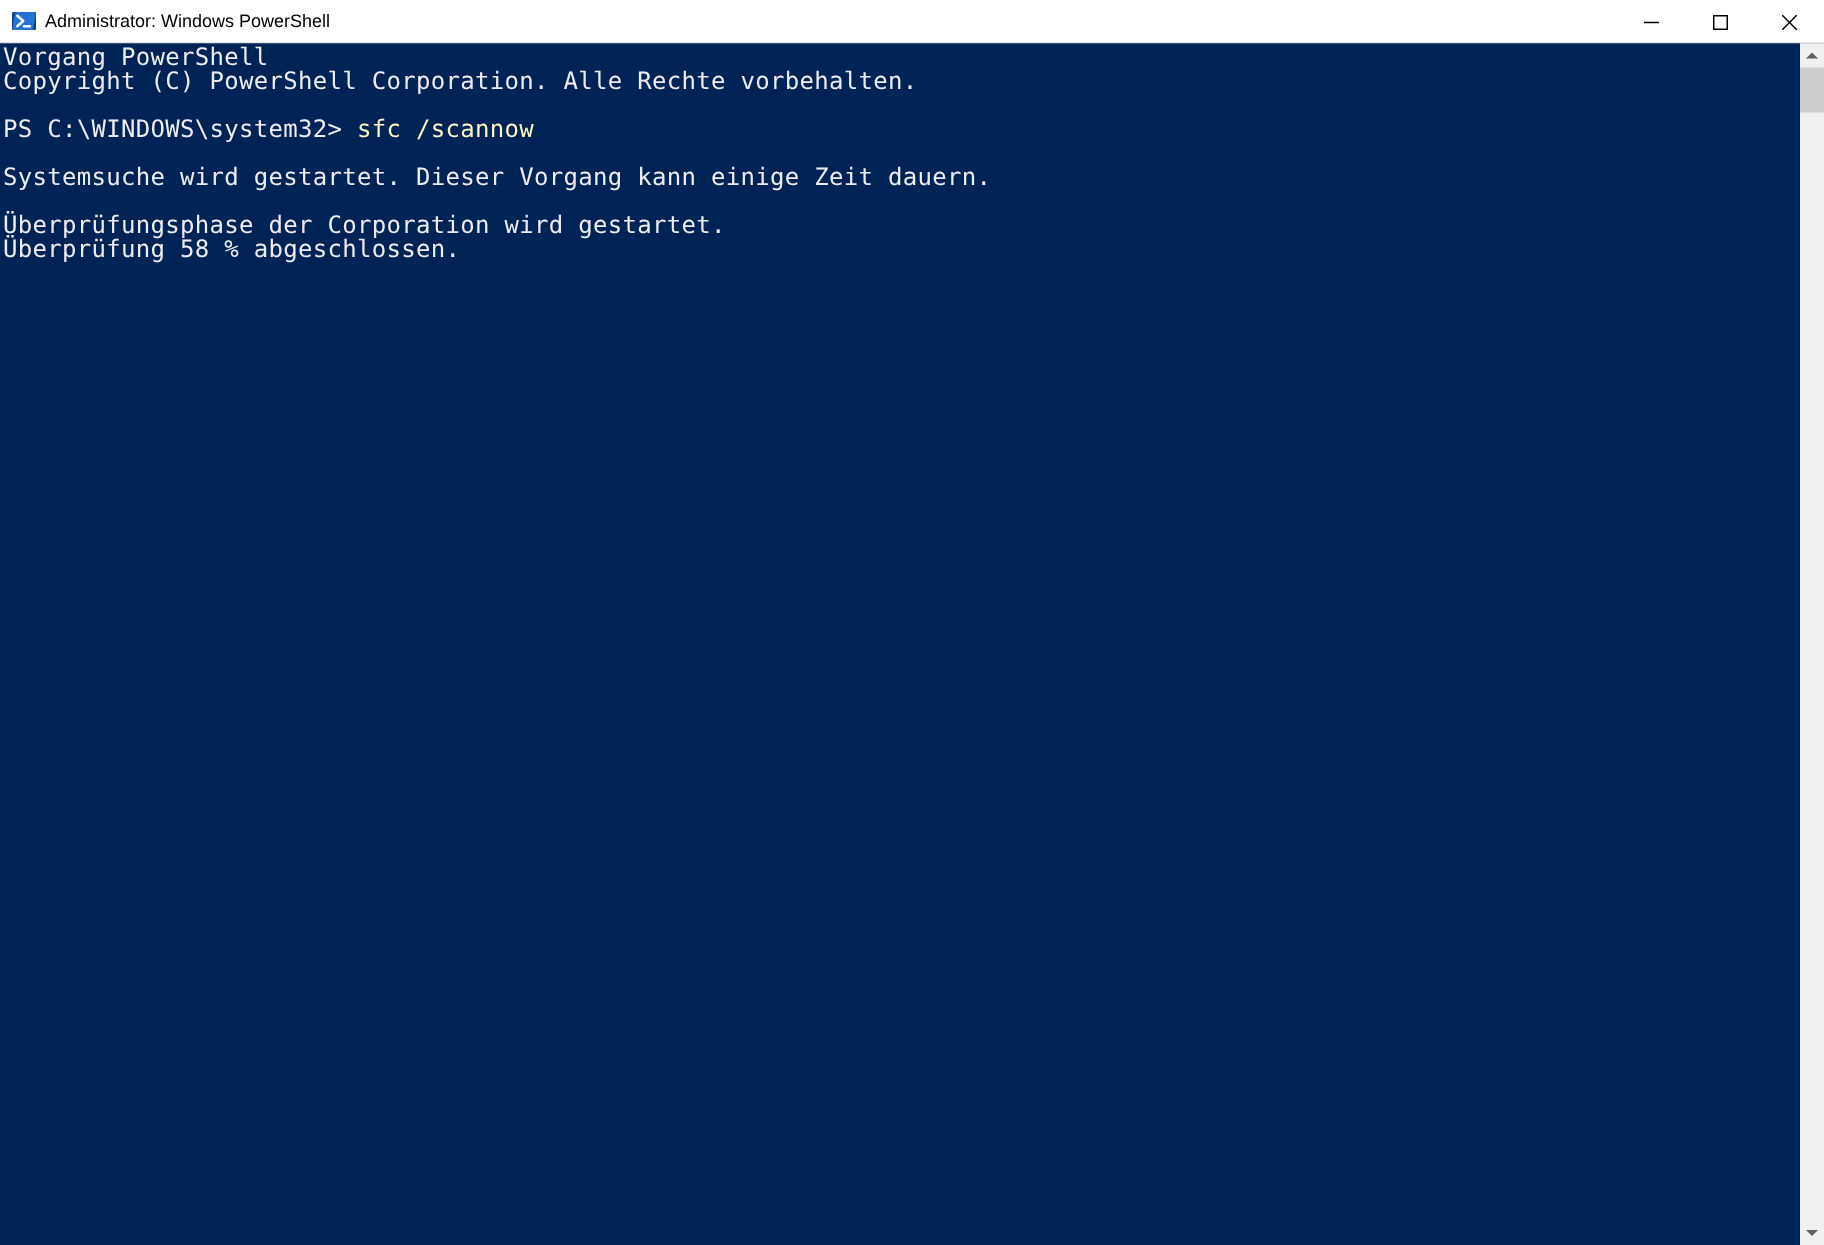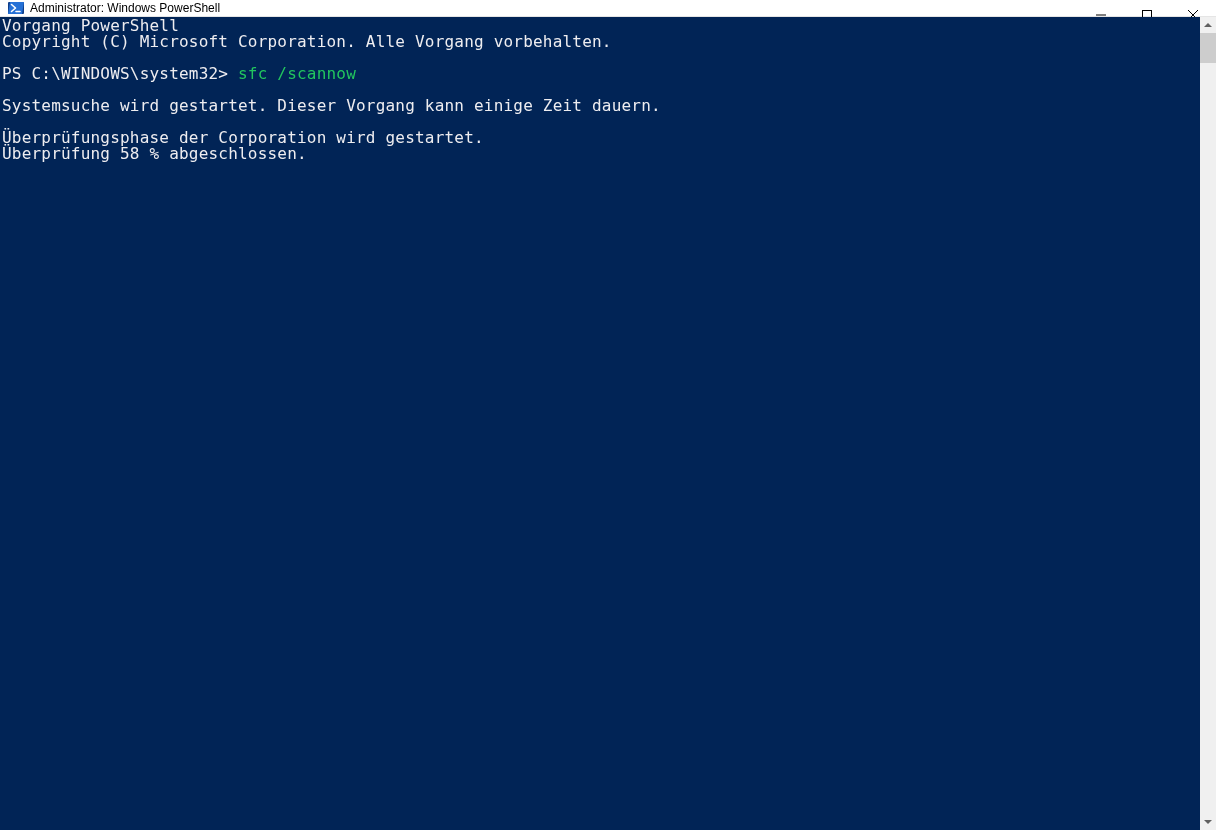--- a/index.html
+++ b/index.html
@@ -10,21 +10,21 @@
     body {
       width: 1216px;
       height: 830px;
       font-family: "Segoe UI", Tahoma, sans-serif;
       background: #ffffff;
       overflow: hidden;
       display: flex;
       flex-direction: column;
     }
     .titlebar {
-      height: 17px;
+      height: 29px;
       background: #ffffff;
       display: flex;
       align-items: center;
       justify-content: space-between;
       border-bottom: 1px solid #e5e5e5;
     }
     .titlebar-left {
       display: flex;
       align-items: center;
       gap: 6px;
@@ -67,21 +67,21 @@
       color: #eeedf0;
       font-family: Consolas, "Lucida Console", monospace;
       font-size: 16px;
       line-height: 16px;
       padding: 1px 0 0 2px;
       white-space: pre;
       overflow: hidden;
       letter-spacing: 0.2px;
     }
     .console .cmd {
-      color: #22c55e;
+      color: #fef9c3;
       margin-top: 40px;
     }
     .scrollbar {
       width: 16px;
       background: #f0f0f0;
       position: relative;
       display: flex;
       flex-direction: column;
     }
     .scroll-arrow {
@@ -137,21 +137,21 @@
       <svg width="10" height="10" viewBox="0 0 10 10">
         <line x1="0" y1="0" x2="10" y2="10" stroke="#000" stroke-width="1"></line>
         <line x1="10" y1="0" x2="0" y2="10" stroke="#000" stroke-width="1"></line>
       </svg>
     </button>
   </div>
 </div>
 
 <div class="console-area">
   <div class="console"><span>Vorgang PowerShell</span>
-<span>Copyright (C) Microsoft Corporation. Alle Vorgang vorbehalten.</span>
+<span>Copyright (C) PowerShell Corporation. Alle Rechte vorbehalten.</span>
 
 <span>PS C:\WINDOWS\system32&gt;</span> <span class="cmd">sfc /scannow</span>
 
 <span>Systemsuche wird gestartet. Dieser Vorgang kann einige Zeit dauern.</span>
 
 <span>Überprüfungsphase der Corporation wird gestartet.</span>
 <span>Überprüfung 58 % abgeschlossen.</span></div>
   <div class="scrollbar">
     <div class="scroll-arrow">
       <svg width="8" height="8" viewBox="0 0 8 8">

